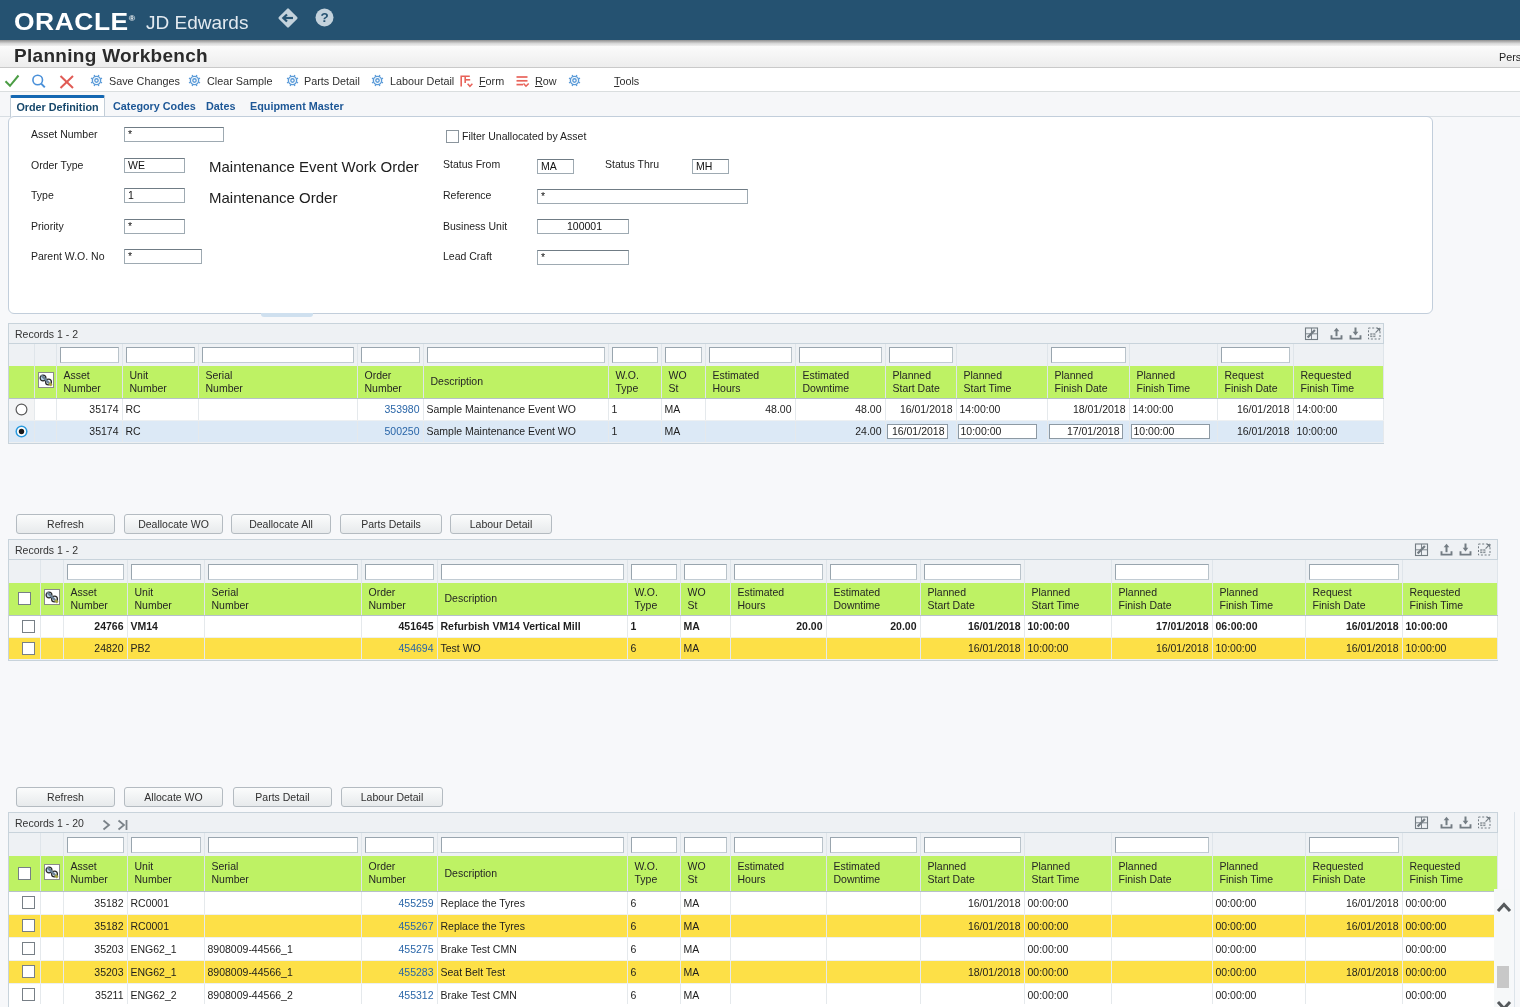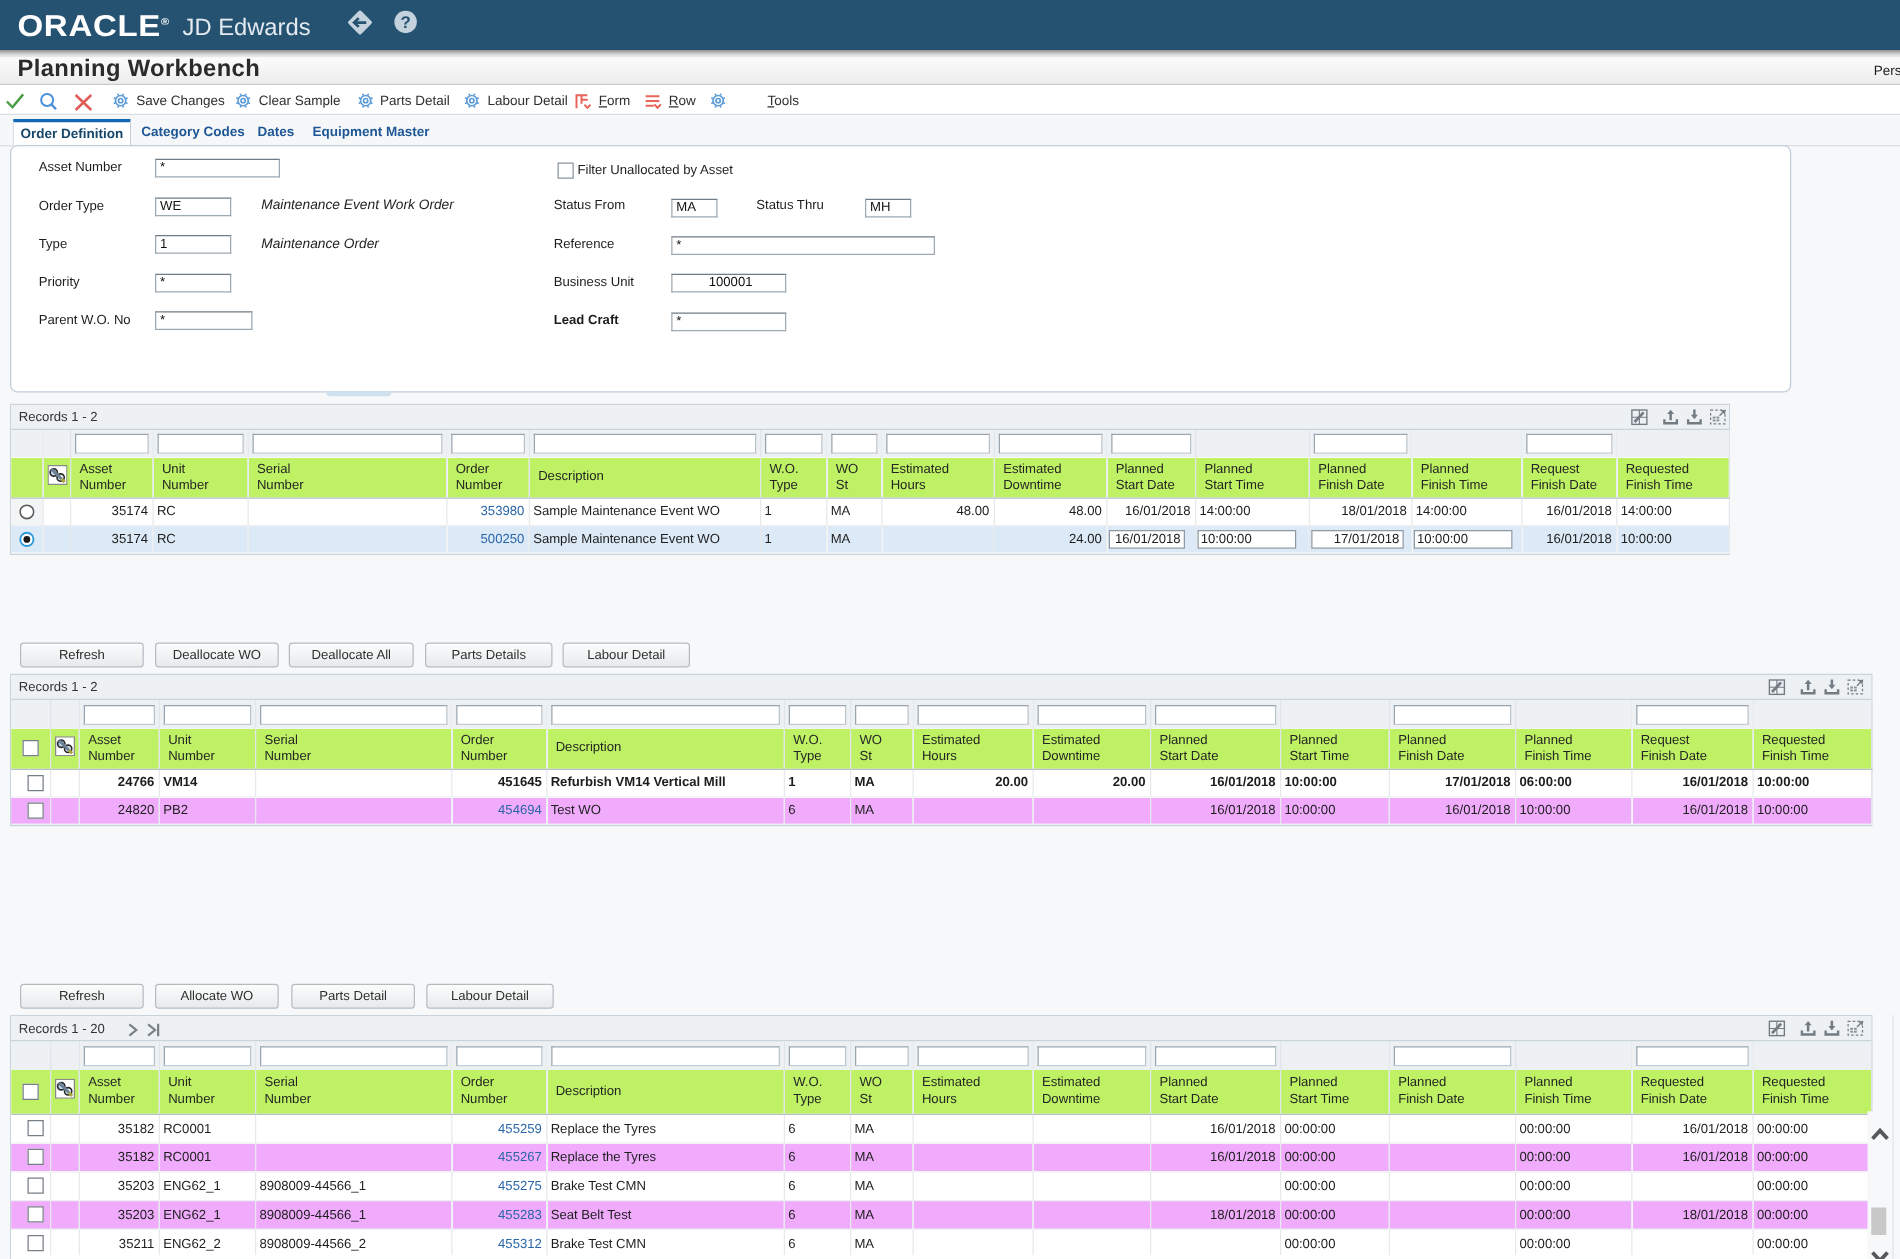--- a/index.html
+++ b/index.html
@@ -20,21 +20,21 @@
 .ticon{top:74px}
 u.m{text-decoration:underline}
 
 .tabstrip{left:0;top:92px;width:1520px;height:24px;background:#f6f7f9}
 .tabsel{left:10px;top:95px;width:95px;height:22px;background:#fff;border:1px solid #c3ced8;border-bottom:none;border-top:3px solid #1467b2;
  border-radius:2px 2px 0 0;text-align:center;font-weight:bold;color:#16476b;font-size:10.8px;line-height:18px}
 .tab{top:100px;font-weight:bold;color:#1d5796;font-size:10.8px}
 
 .panel{left:8px;top:116px;width:1425px;height:198px;background:#fff;border:1px solid #c2cedb;border-radius:6px}
 .lbl{font-size:10.5px;color:#1d1d1d;white-space:nowrap}
-.ital{font-style:italic;font-size:11px;color:#1d1d1d;white-space:nowrap}
+.ital{font-size:15px;color:#1d1d1d;white-space:nowrap}
 .inp{background:#fff;border:1px solid #9eaab2;border-top-color:#707c85;height:15px;font-size:10.5px;line-height:13px;
  padding-left:3px;color:#111;white-space:nowrap}
 .cb{width:13px;height:13px;background:#fff;border:1px solid #8b959d}
 
 .btn{height:20px;background:linear-gradient(#fbfcfc,#e7eaec);border:1px solid #b4bbc1;border-radius:3px;
  text-align:center;font-size:10.5px;color:#2f2f2f;line-height:18px}
 
 .grid{background:#fff;border:1px solid #c8d3db}
 .recbar{height:20px;background:#eef1f4;border-bottom:1px solid #c8d3db;font-size:10.5px;color:#333;line-height:20px;position:relative}
 .rectxt{position:absolute;left:6px;top:0}
@@ -42,21 +42,21 @@
 table.g{border-collapse:collapse;table-layout:fixed;width:100%}
 table.g td{overflow:hidden;white-space:nowrap;font-size:10.5px;vertical-align:middle}
 tr.frow{height:22px;background:#eef1f4}
 tr.frow td{border-right:1px solid #dfe5ea}
 .fbox{height:16px;background:#fff;border:1px solid #99a5ae;border-bottom-color:#c2ccd4;border-right-color:#b9c3ca;margin:0 3px 0 3px}
 tr.hrow{height:32px;background:#bef264}
 tr.hrow td{border-right:1px solid #dfe5ea;border-bottom:1px solid #b6c1c9;padding-left:7px;line-height:13px;color:#252525}
 tr.drow{height:22px;background:#fff}
 tr.drow td{border-right:1px solid #e5e9ec;border-bottom:1px solid #edf0f2;padding:0 3px}
 tr.drow td.n{text-align:right}
-tr.alt{background:#f0abfc}
+tr.alt{background:#fde047}
 tr.sel{background:#dce9f6}
 a.lk{color:#2a66a8;text-decoration:none}
 .bold td{font-weight:bold}
 .cellinp{height:15px;background:#fff;border:1px solid #8d99a3;font-size:10.5px;line-height:13px;padding:0 2px;margin-left:1px}
 </style></head><body>
 <div class="abs banner"></div>
 <div class="abs oracle">ORACLE<sup>®</sup></div>
 <div class="abs jde">JD Edwards</div>
 <div class="abs " style="left:276px;top:6px;"><svg width="24" height="24" viewBox="0 0 24 24">
       <rect x="4.8" y="4.8" width="14.4" height="14.4" rx="1.5" transform="rotate(45 12 12)" fill="#c3d2dc"></rect>
@@ -204,21 +204,21 @@
 <div class="abs cb" style="left:446px;top:130px;"></div>
 <div class="abs lbl" style="left:462px;top:130px;">Filter Unallocated by Asset</div>
 <div class="abs lbl" style="left:443px;top:158px;">Status From</div>
 <div class="abs inp" style="left:537px;top:159px;width:37px;">MA</div>
 <div class="abs lbl" style="left:605px;top:158px;">Status Thru</div>
 <div class="abs inp" style="left:692px;top:159px;width:37px;">MH</div>
 <div class="abs lbl" style="left:443px;top:189px;">Reference</div>
 <div class="abs inp" style="left:537px;top:189px;width:211px;">*</div>
 <div class="abs lbl" style="left:443px;top:220px;">Business Unit</div>
 <div class="abs inp" style="left:537px;top:219px;width:92px;text-align:center;">100001</div>
-<div class="abs lbl" style="left:443px;top:250px;font-weight:bold;">Lead Craft</div>
+<div class="abs lbl" style="left:443px;top:250px;">Lead Craft</div>
 <div class="abs inp" style="left:537px;top:250px;width:92px;">*</div>
 <div class="abs " style="left:261px;top:313px;width:52px;height:4px;background:#cfe0ef;border-radius:0 0 3px 3px;"></div>
 <div class="abs grid" style="left:8px;top:323px;width:1376px">
     <div class="recbar">
       <span class="rectxt">Records 1 - 2</span>
       <span class="gicons" style="left:1295px"><svg width="15" height="15" viewBox="0 0 15 15">
           <g stroke="#737c83" fill="none">
             <rect x="1.5" y="2" width="12" height="11.5" stroke-width="1.1"></rect>
             <line x1="1.5" y1="7.8" x2="13.5" y2="7.8" stroke-width="0.9"></line>
             <line x1="7.5" y1="2" x2="7.5" y2="13.5" stroke-width="0.9"></line>

